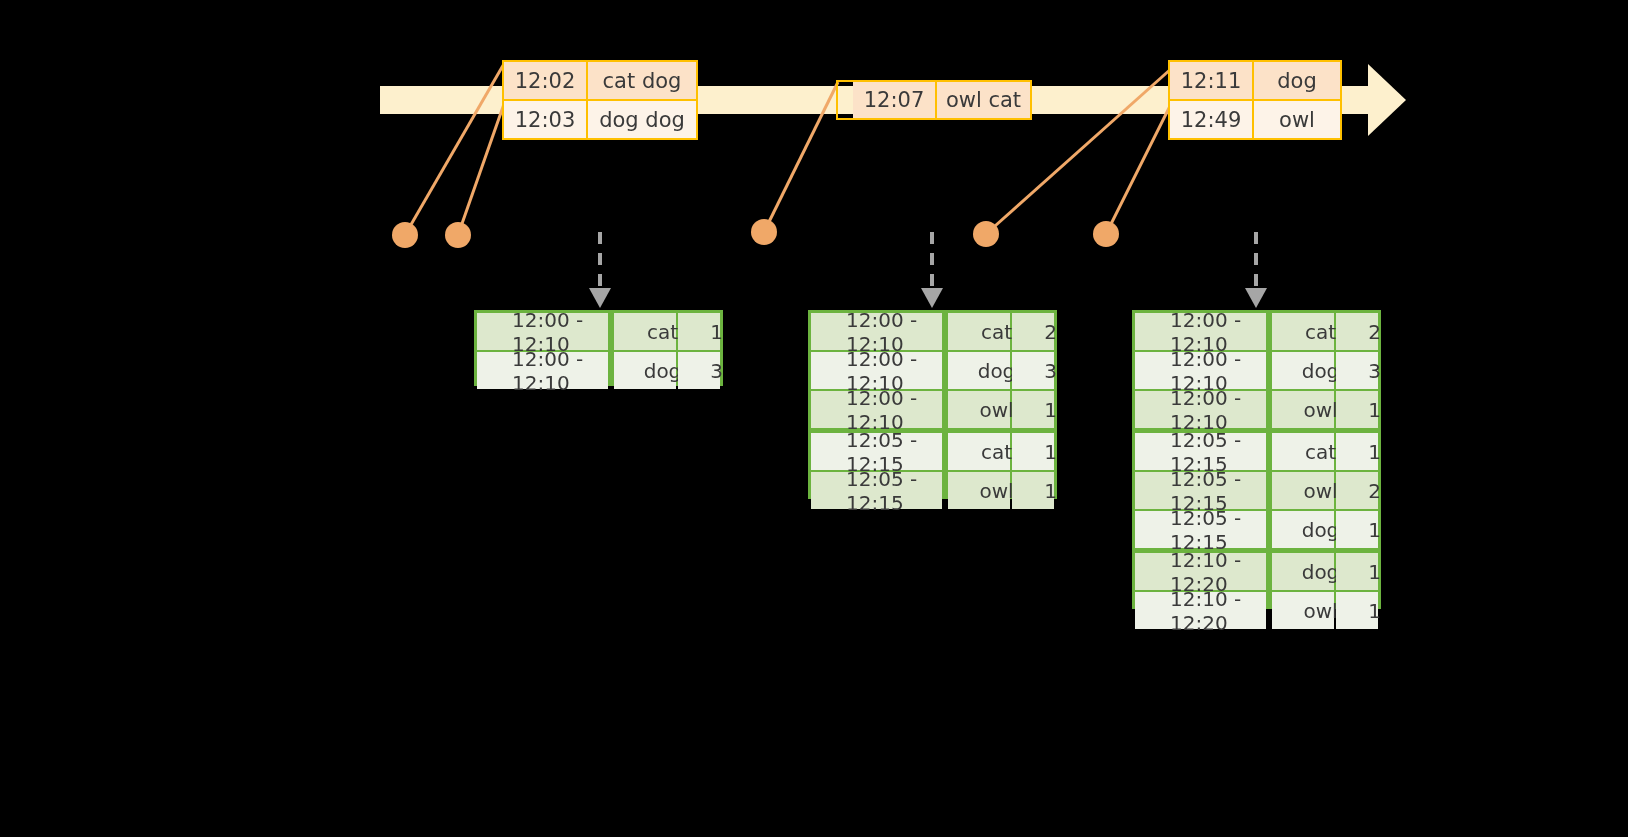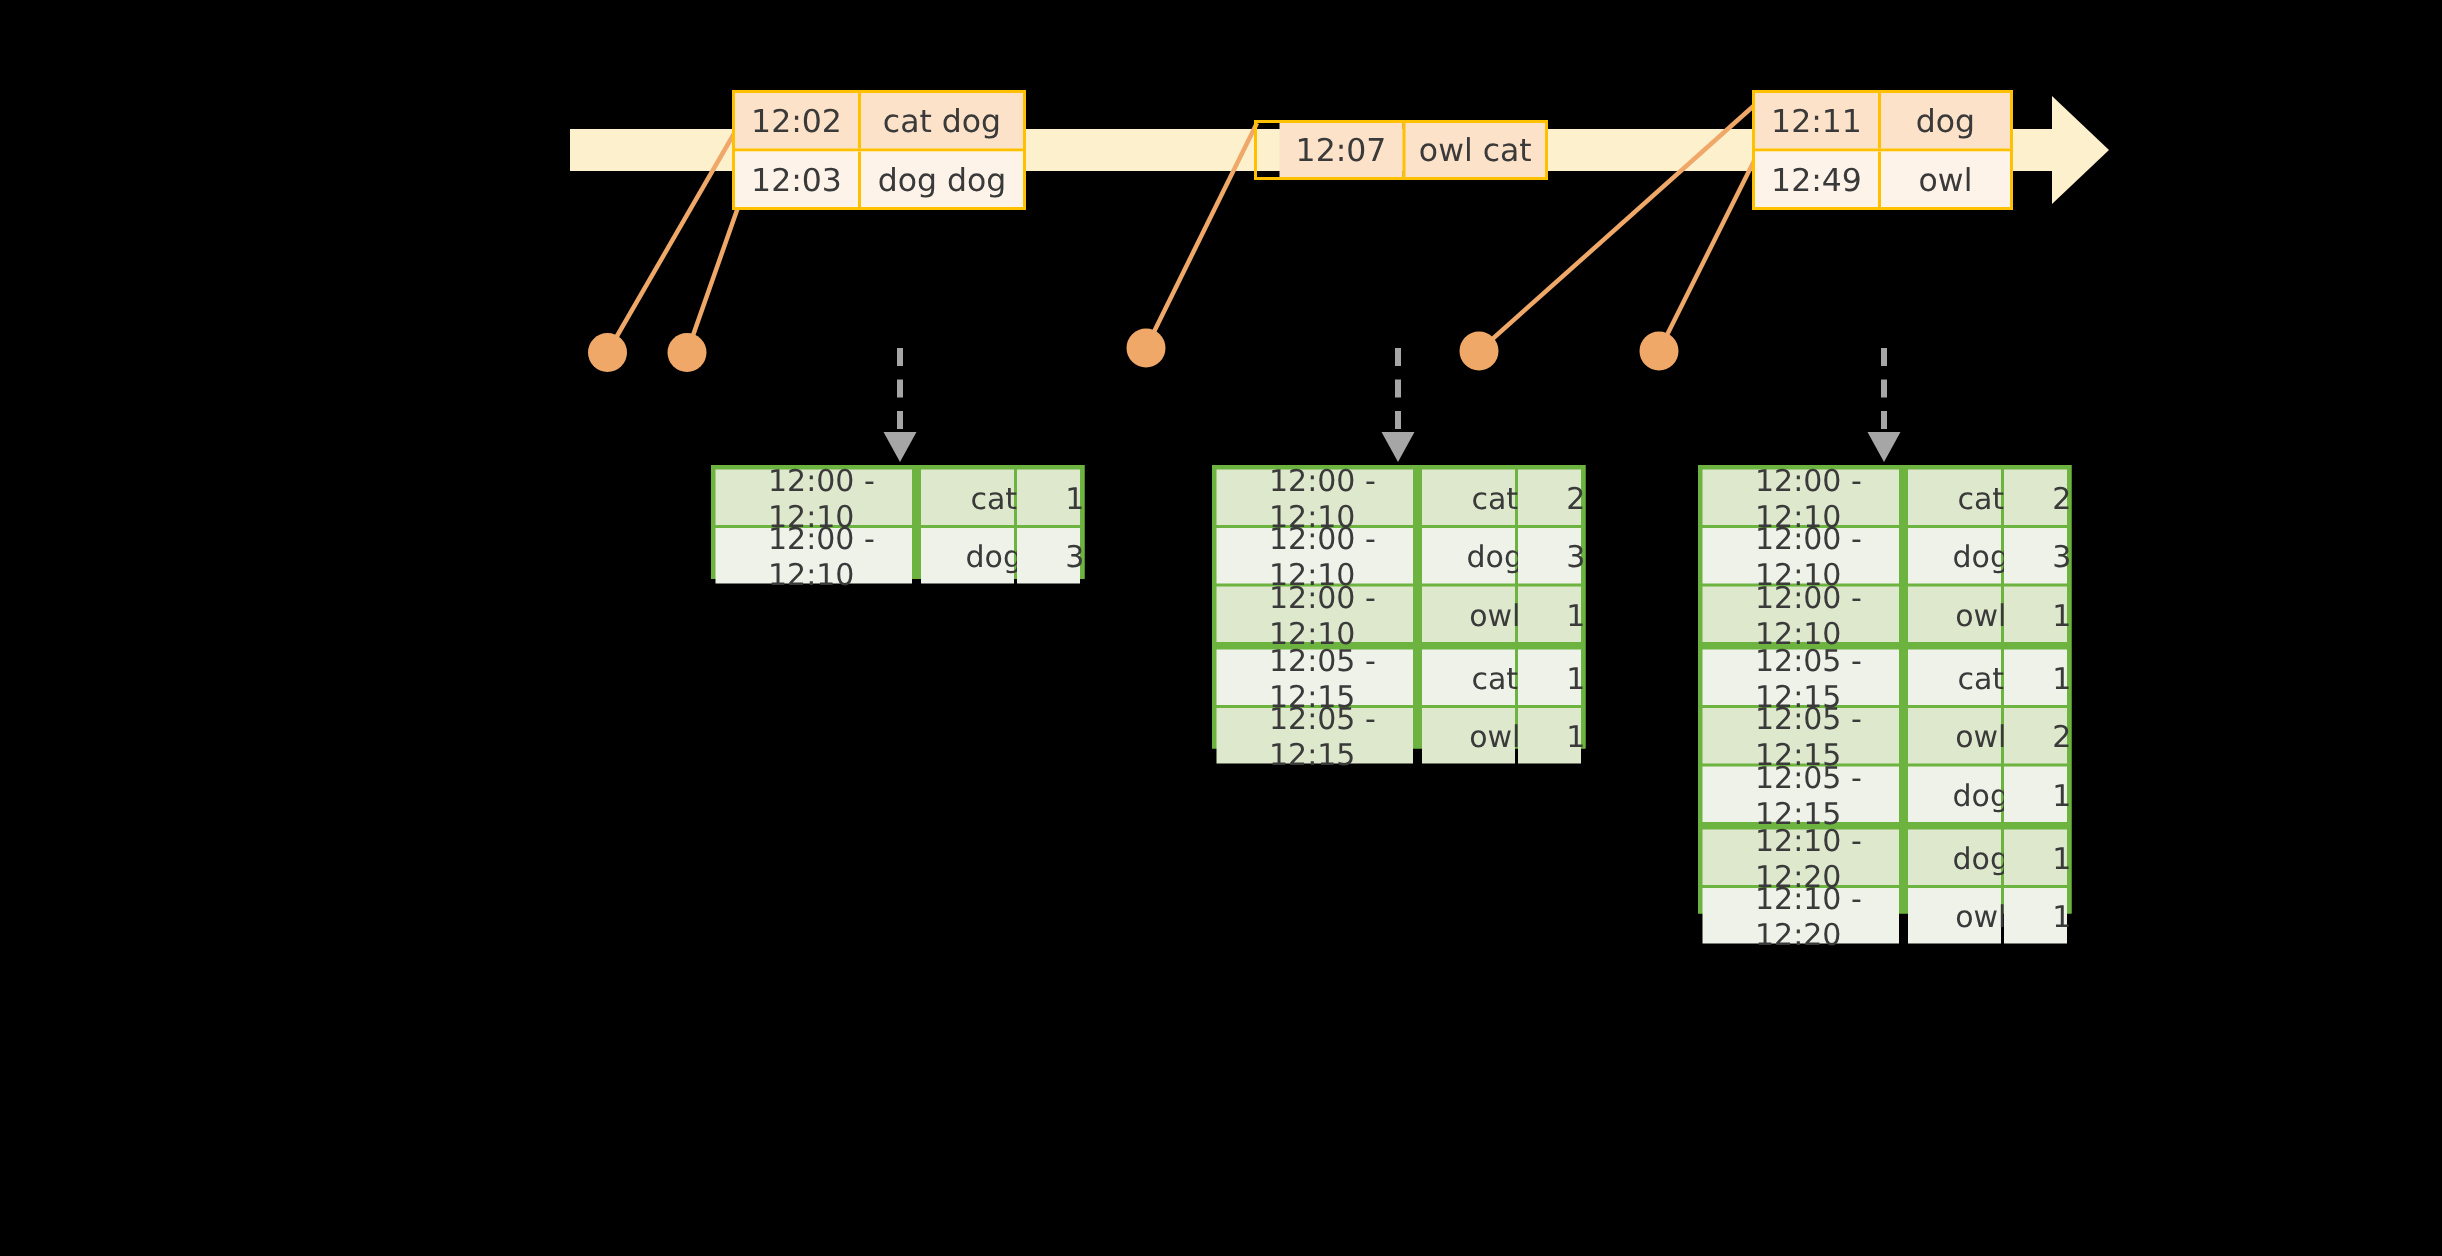--- a/index.html
+++ b/index.html
@@ -127,21 +127,21 @@
     <g>
       <line x1="932" y1="232" x2="932" y2="288" stroke="#a6a6a6" stroke-width="4" stroke-dasharray="12,9"></line>
       <polygon points="921,288 943,288 932,308" fill="#a6a6a6"></polygon>
     </g>
     <g>
       <line x1="1256" y1="232" x2="1256" y2="288" stroke="#a6a6a6" stroke-width="4" stroke-dasharray="12,9"></line>
       <polygon points="1245,288 1267,288 1256,308" fill="#a6a6a6"></polygon>
     </g>
   </svg>
 
-  <div class="event-box" style="left:488px; top:60px; width:196px; height:80px;">
+  <div class="event-box" style="left:502px; top:60px; width:196px; height:80px;">
     <div class="event-row shade">
       <div class="cell time">12:02</div>
       <div class="cell payload">cat dog</div>
     </div>
     <div class="event-row plain">
       <div class="cell time">12:03</div>
       <div class="cell payload">dog dog</div>
     </div>
   </div>
 

